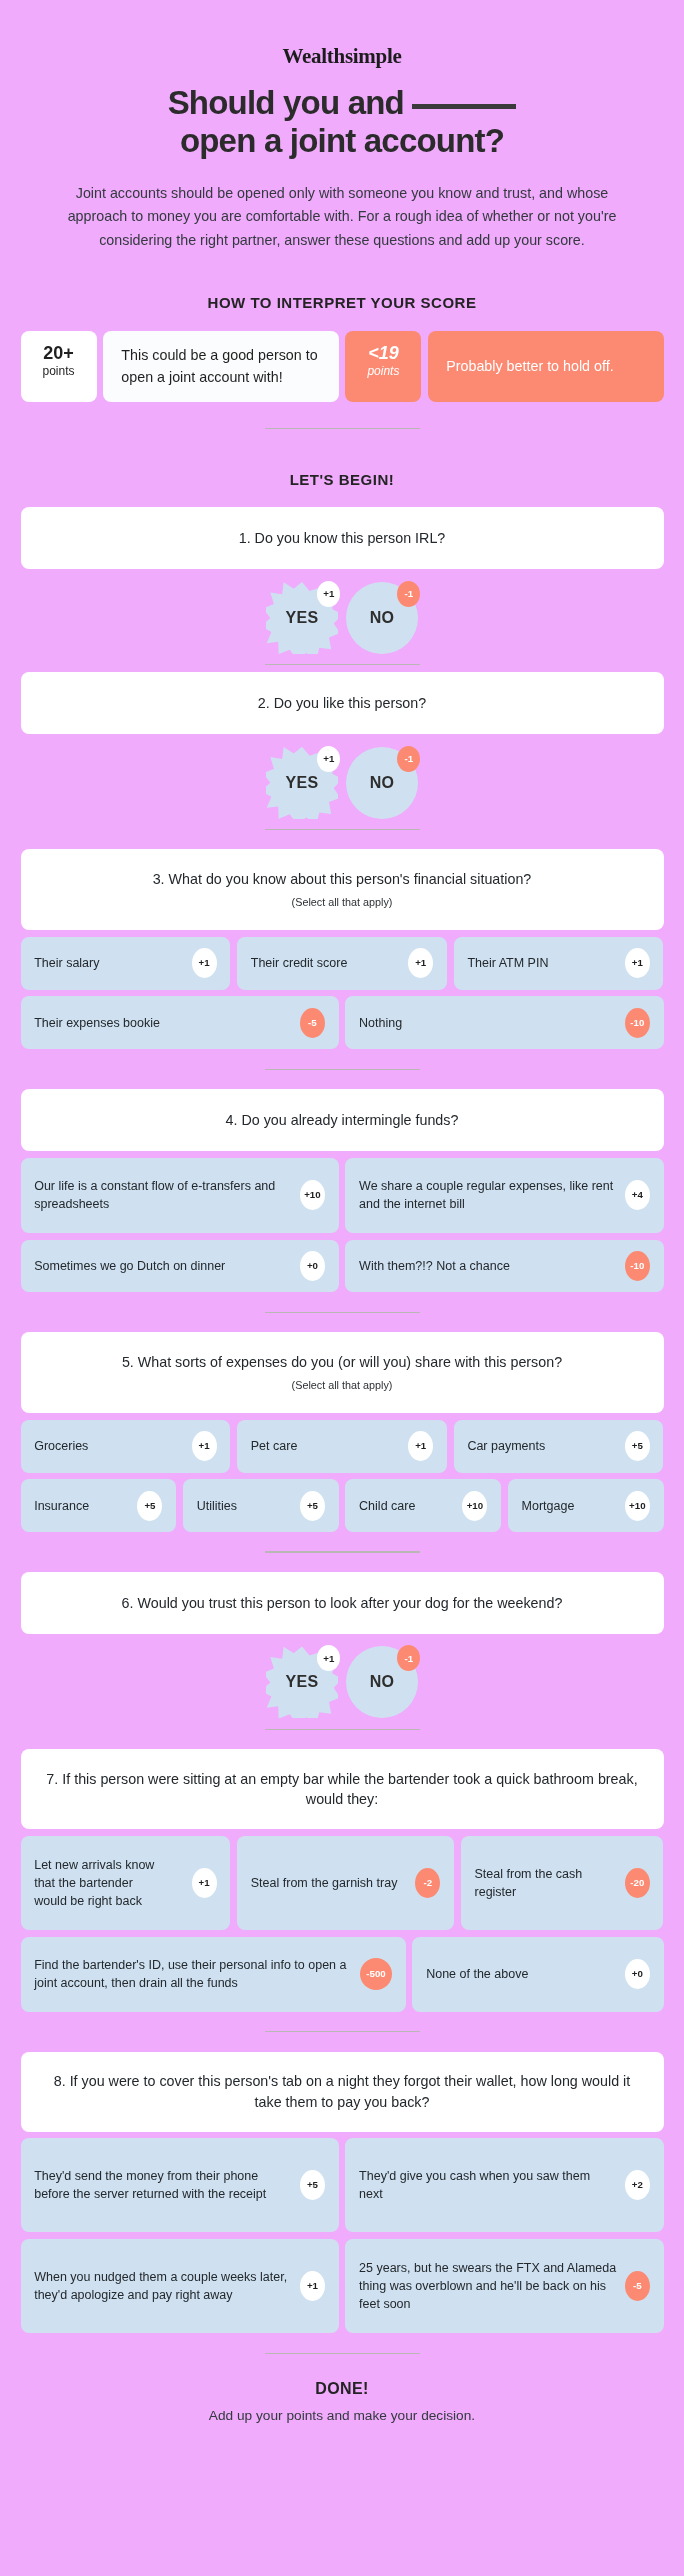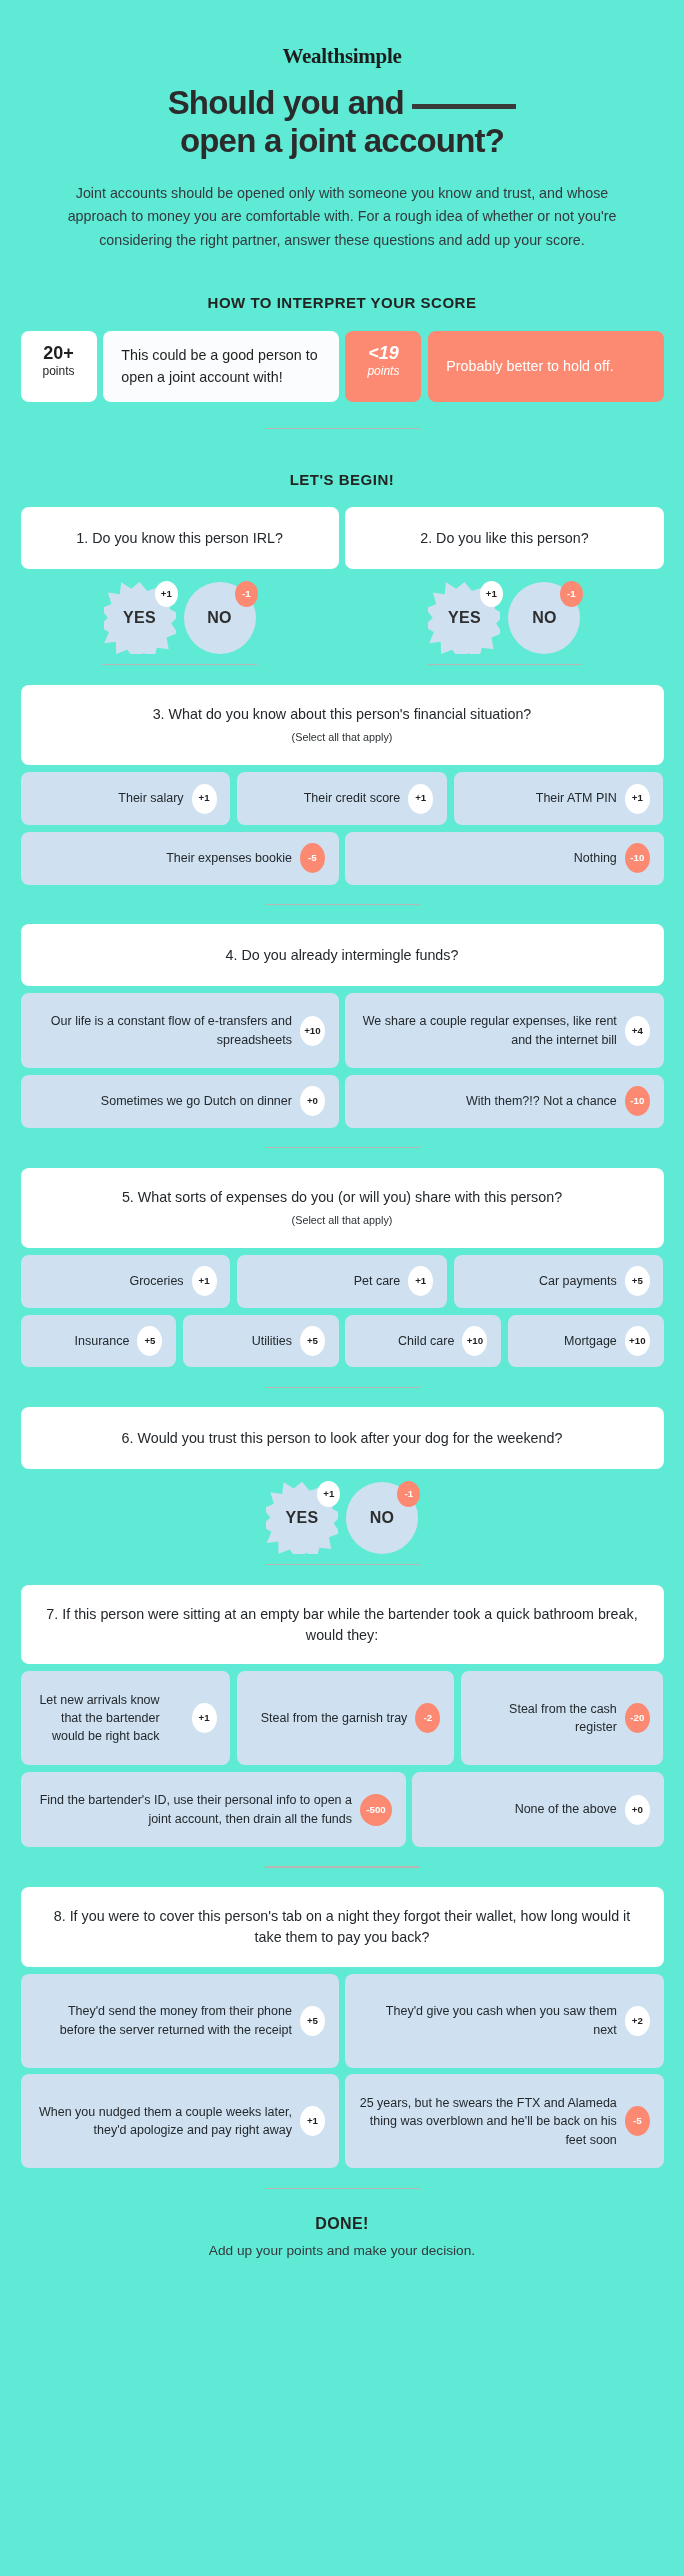--- a/index.html
+++ b/index.html
@@ -14,21 +14,21 @@
     color: #2e2e2e;
     width: 684px;
     min-height: 2576px;
     position: relative;
     overflow-x: hidden;
   }
 
   .page {
     width: 684px;
     min-height: 2576px;
-    background: #5eead4;
+    background: #f0abfc;
     padding: 0 20.5px;
   }
 
   
   .brand {
     text-align: center;
     padding-top: 44px;
     font-family: "Liberation Serif", serif;
     font-weight: bold;
     font-size: 21px;
@@ -225,21 +225,20 @@
     padding: 11.4px 13.7px;
     display: flex;
     align-items: center;
     justify-content: space-between;
     gap: 8px;
     font-size: 12.5px;
     line-height: 1.46;
     color: #23282c;
     flex: 1 1 0;
     min-height: 48px;
-    text-align: right;
   }
   .opt .opt-text { flex: 1 1 auto; }
   .opt .pts {
     flex: 0 0 auto;
     width: 25px;
     height: 30px;
     border-radius: 50%;
     display: flex;
     align-items: center;
     justify-content: center;
@@ -305,21 +304,21 @@
       </div>
       <div class="score-desc">Probably better to hold off.</div>
     </div>
   </div>
 
   <div class="mt-lg"></div>
   <div class="divider"></div>
 
   <div class="section-head">LET'S BEGIN!</div>
 
-  <div style="display:flex;gap:6.8px;margin-top:19.4px;">
+  <div style="display:flex;gap:6.8px;margin-top:19.4px;flex-direction:column;">
 
     <div style="flex:1 1 0;">
       <div class="q-card">
         <span>1. Do you know this person IRL?</span>
       </div>
       <div class="yn-wrap">
         <div class="yn-item">
           <span class="burst"></span>
           <span class="yn-label">YES</span>
           <span class="yn-badge badge-pos">+1</span>

